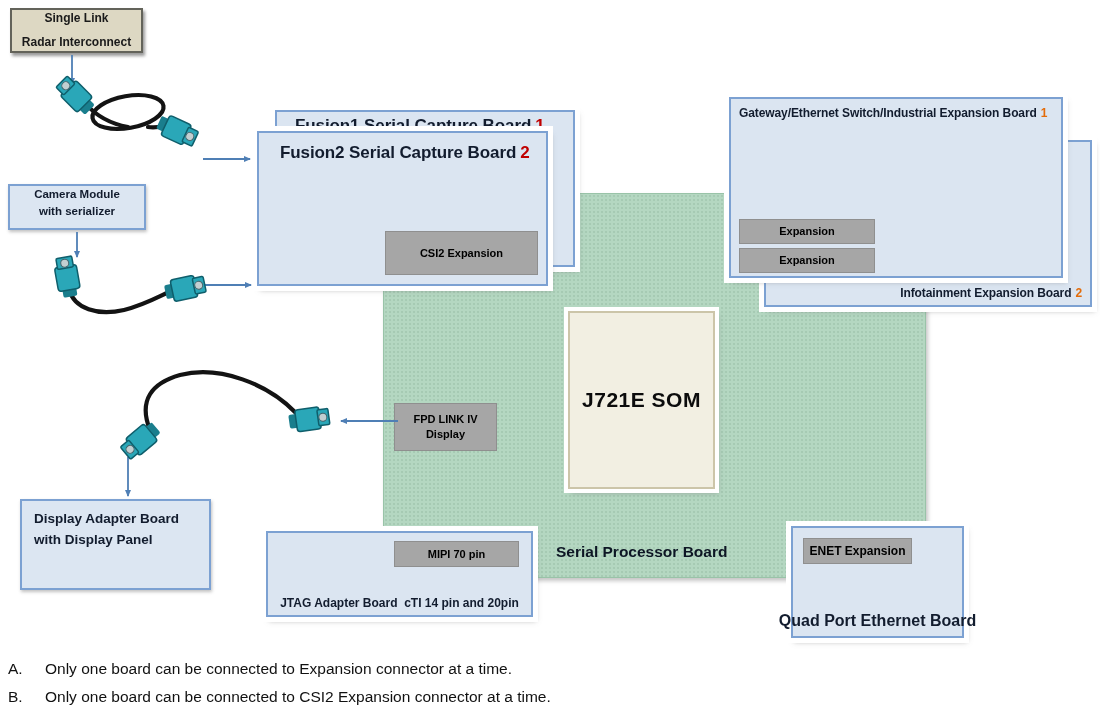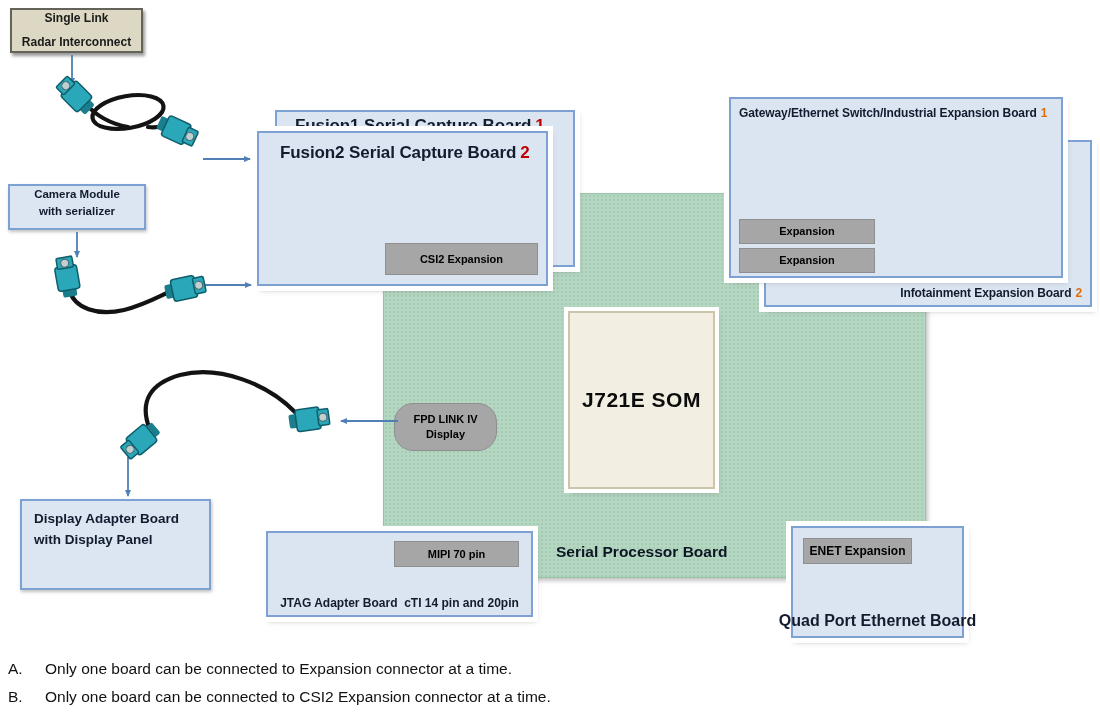--- a/index.html
+++ b/index.html
@@ -63,36 +63,36 @@
 <div id="stage">
 
   <div id="green" class="abs" style="left:383px;top:193px;width:543px;height:385px;z-index:1;">
     <div id="cpb-label" class="abs" style="left:172px;top:349px;">Serial Processor Board</div>
   </div>
 
   <div id="som" class="abs" style="left:568px;top:311px;width:147px;height:178px;z-index:3;">
     <span>J721E SOM</span>
   </div>
 
-  <div class="abs graybar" style="left:394px;top:403px;width:103px;height:48px;z-index:3;flex-direction:column;border-radius:19px;">
+  <div class="abs graybar" style="left:394px;top:403px;width:103px;height:48px;z-index:3;flex-direction:column;">
     <span>FPD LINK IV</span>
     <span>Display</span>
   </div>
 
   <div class="abs blueboard" style="left:275px;top:110px;width:300px;height:157px;z-index:4;">
     <div class="board-title" style="position:absolute;left:18px;top:4px;">
       <span>Fusion1 Serial Capture Board</span><span class="num num-red">1</span>
     </div>
   </div>
 
   <div class="abs blueboard" style="left:257px;top:131px;width:291px;height:155px;z-index:5;">
     <div class="board-title" style="position:absolute;left:21px;top:10px;">
       <span>Fusion2 Serial Capture Board</span><span class="num num-red">2</span>
     </div>
-    <div class="graybar abs" style="right:8px;bottom:9px;width:153px;height:32px;">
+    <div class="graybar abs" style="right:8px;bottom:9px;width:153px;height:44px;">
       <span>CSI2 Expansion</span>
     </div>
   </div>
 
   <div class="abs blueboard" style="left:764px;top:140px;width:328px;height:167px;z-index:4;">
     <div class="board-title" style="position:absolute;right:8px;bottom:5px;font-size:12px;">
       <span>Infotainment Expansion Board</span><span class="num num-orange">2</span>
     </div>
   </div>
 

